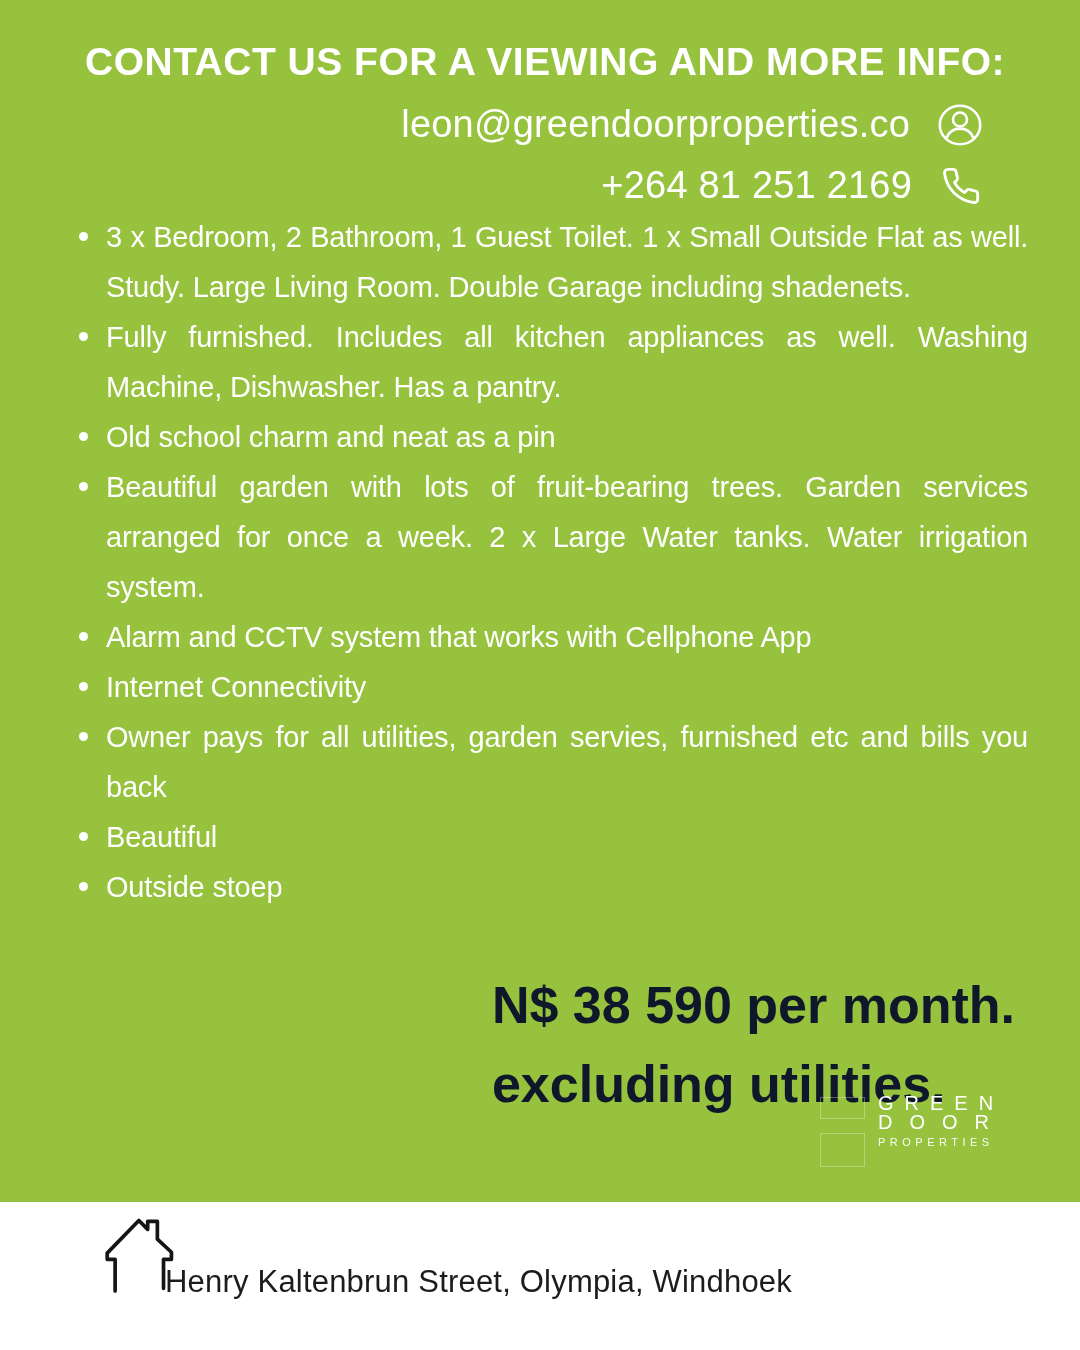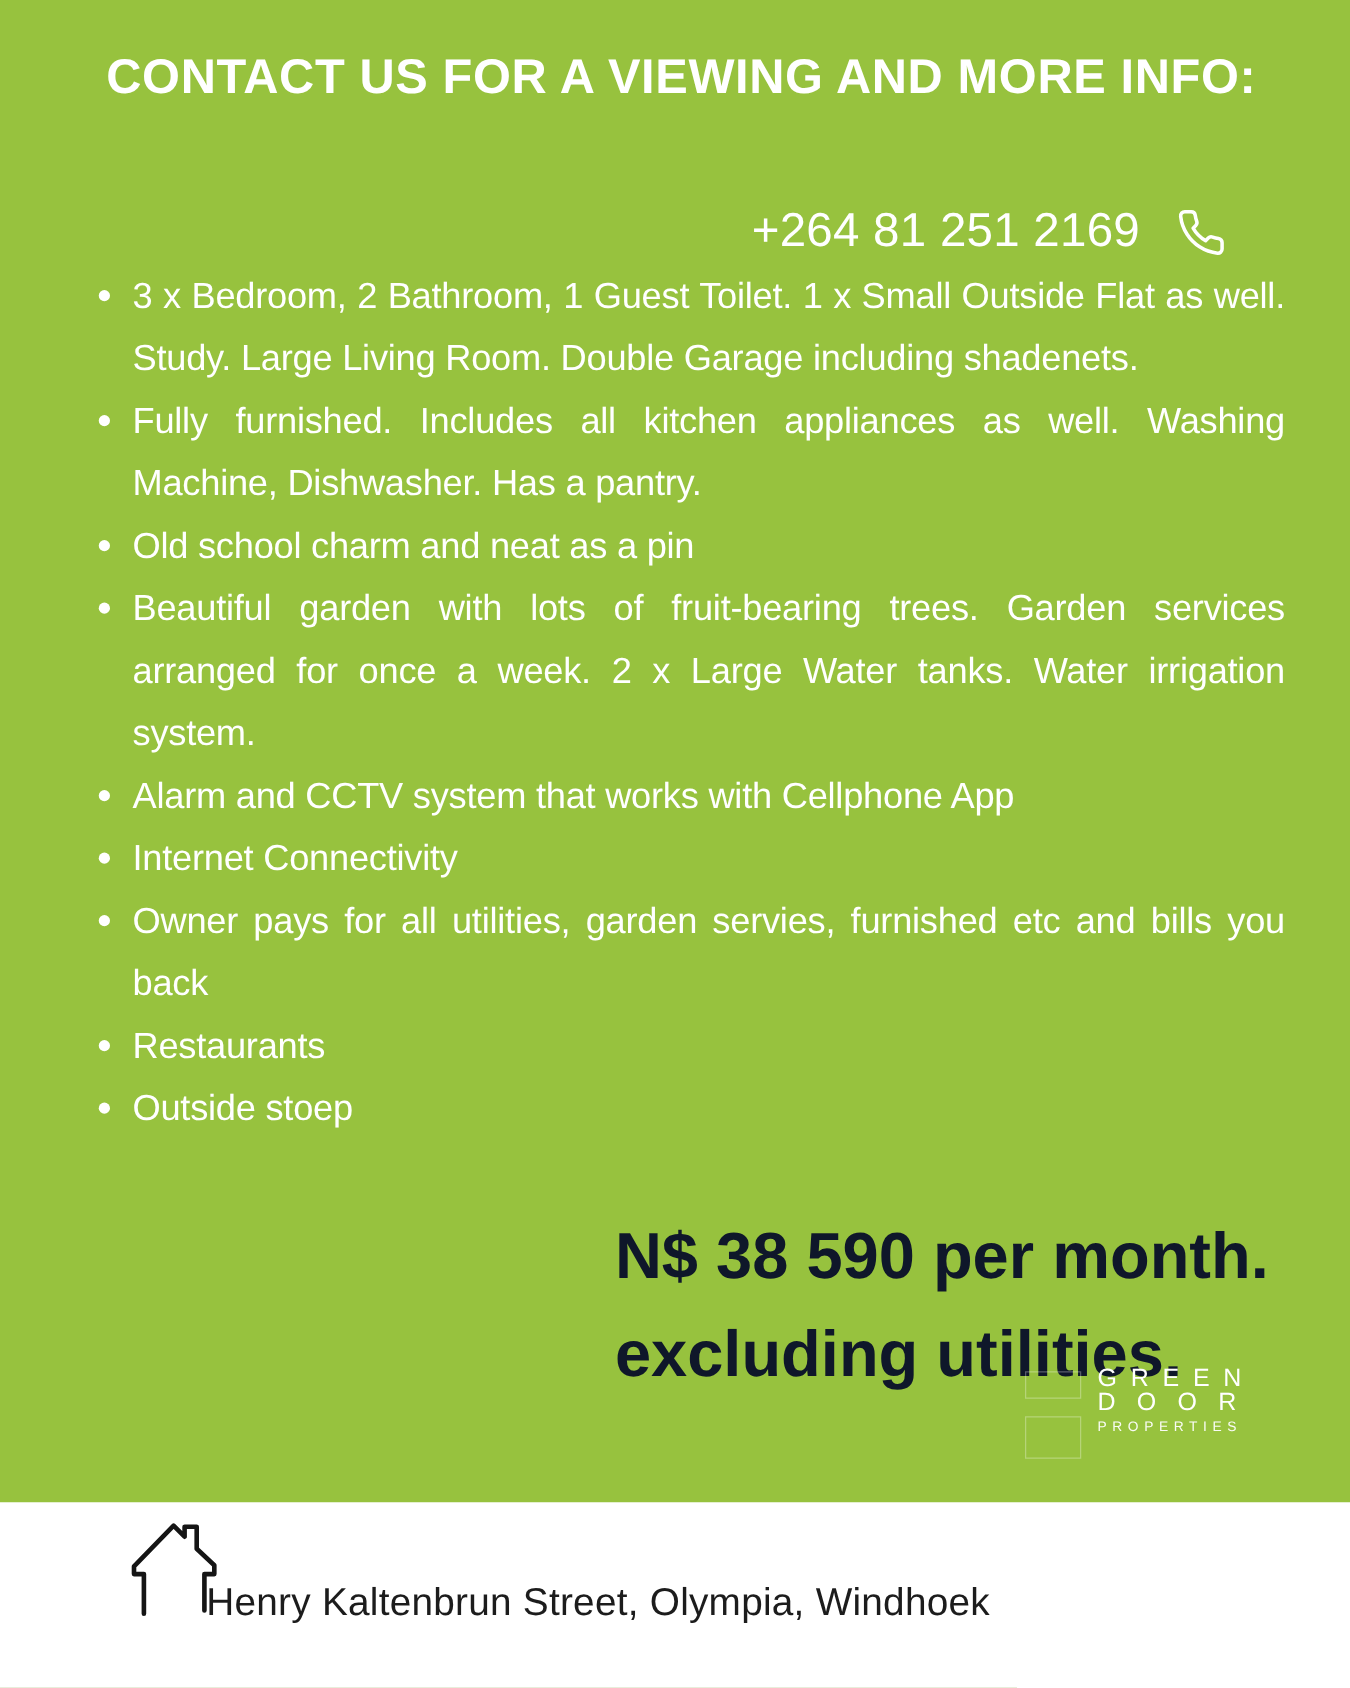--- a/index.html
+++ b/index.html
@@ -146,37 +146,45 @@
 </style>
 </head>
 <body>
 
 <div class="canvas">
 
   <div class="green-area">
 
     <div class="header-title">CONTACT US FOR A VIEWING AND MORE INFO:</div>
 
+    <div class="contact-row email">
+      <span class="contact-text">leon@greendoorproperties.co</span>
+      <svg class="contact-icon" width="44" height="42" viewBox="0 0 44 42" fill="none">
+        <ellipse cx="22" cy="21" rx="20.2" ry="19.2" stroke="#ffffff" stroke-width="2.6"></ellipse>
+        <circle cx="22" cy="15.5" r="7" stroke="#ffffff" stroke-width="2.6"></circle>
+        <path d="M8.8 33.5 Q12.5 24.6 22 24.6 Q31.5 24.6 35.2 33.5" stroke="#ffffff" stroke-width="2.6" stroke-linecap="round"></path>
+      </svg>
+    </div>
 
     <div class="contact-row phone">
       <span class="contact-text">+264 81 251 2169</span>
       <svg class="contact-icon" width="42" height="40" viewBox="0 0 24 24" fill="none">
         <path d="M22 16.92v3a2 2 0 0 1-2.18 2 19.79 19.79 0 0 1-8.63-3.07 19.5 19.5 0 0 1-6-6 19.79 19.79 0 0 1-3.07-8.67A2 2 0 0 1 4.11 2h3a2 2 0 0 1 2 1.72 12.84 12.84 0 0 0 .7 2.81 2 2 0 0 1-.45 2.11L8.09 9.91a16 16 0 0 0 6 6l1.27-1.27a2 2 0 0 1 2.11-.45 12.84 12.84 0 0 0 2.81.7A2 2 0 0 1 22 16.92z" stroke="#ffffff" stroke-width="1.7" stroke-linecap="round" stroke-linejoin="round"></path>
       </svg>
     </div>
 
     <ul class="features">
       <li>3 x Bedroom, 2 Bathroom, 1 Guest Toilet. 1 x Small Outside Flat as well. Study. Large Living Room. Double Garage including shadenets.</li>
       <li>Fully furnished. Includes all kitchen appliances as well. Washing Machine, Dishwasher. Has a pantry.</li>
       <li>Old school charm and neat as a pin</li>
       <li>Beautiful garden with lots of fruit-bearing trees. Garden services arranged for once a week. 2 x Large Water tanks. Water irrigation system.</li>
       <li>Alarm and CCTV system that works with Cellphone App</li>
       <li>Internet Connectivity</li>
       <li>Owner pays for all utilities, garden servies, furnished etc and bills you back</li>
-      <li>Restaurants</li>
+      <li>Beautiful</li>
       <li>Outside stoep</li>
     </ul>
 
     <div class="price-block">
       <div class="price-line">N$ 38 590 per month.</div>
       <div class="price-line">excluding utilities.</div>
     </div>
 
     <div class="brand-logo">
       <div class="door-glyph">

